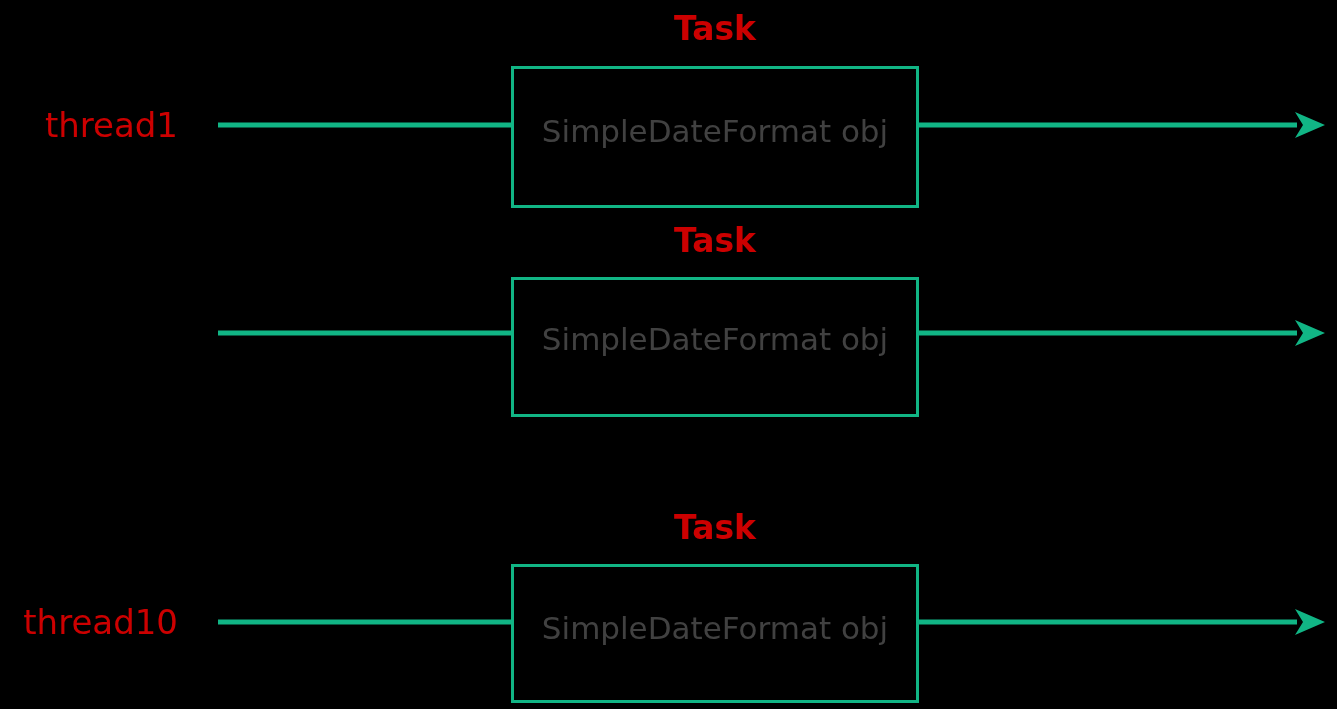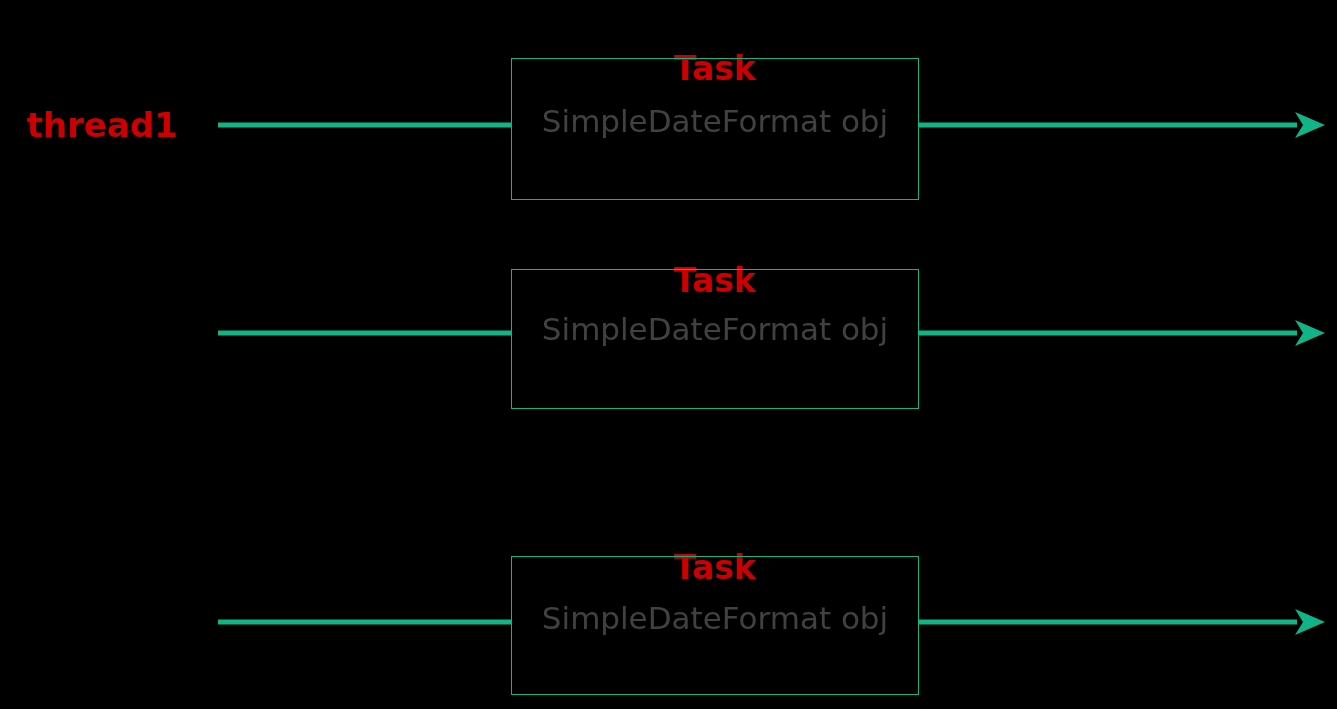--- a/index.html
+++ b/index.html
@@ -20,45 +20,45 @@
   }
   .thread-row {
     position: absolute;
     left: 0;
     width: 1337px;
   }
   .thread-label {
     position: absolute;
     color: #CC0000;
     font-family: "DejaVu Sans", sans-serif;
-    font-weight: bold;
+    font-weight: normal;
     font-size: 34px;
     line-height: 34px;
     white-space: nowrap;
     text-align: right;
     right: 1159px;     
     transform: translateY(-50%);
   }
   .task-label {
     position: absolute;
     color: #CC0000;
     font-family: "DejaVu Sans", sans-serif;
     font-weight: bold;
     font-size: 33px;
     line-height: 33px;
     white-space: nowrap;
     text-align: center;
     width: 200px;
-    margin-top: 40px;
   }
   .task-box {
     position: absolute;
     box-sizing: border-box;
-    border: 1px solid #b91c1c;
+    border: 3px solid #b91c1c;
     background: transparent;
+    margin-top: 8px;
   }
   .box-text {
     position: absolute;
     left: 0;
     width: 100%;
     color: #414141;
     font-family: "DejaVu Sans", sans-serif;
     font-weight: normal;
     font-size: 31px;
     line-height: 31px;
@@ -104,20 +104,21 @@
         <div class="box-text" style="top: 59px; color: rgb(65, 65, 65);">SimpleDateFormat obj</div>
       </div>
       <div class="seg" style="left: 919px; width: 378px; top: 333px; background: rgb(17, 181, 133);"></div>
       <div class="arrow-head" style="left: 1293px; top: 333px; margin-top: -16px; transform: none;">
         <svg width="34" height="32" viewBox="0 0 34 32" style="display: block;">
           <path d="M 2 3 L 32 16 L 2 29 L 10 16 Z" fill="#11B585"></path>
         </svg>
       </div>
     </div>
     <div class="thread-row" style="top: 0px; height: 709px;">
+      <div class="thread-label" style="top: 622px;">thread10</div>
       <div class="seg" style="left: 218px; width: 293px; top: 622px; background: rgb(17, 181, 133);"></div>
       <div class="task-label" style="left: 615px; top: 511px; color: rgb(204, 0, 0);">Task</div>
       <div class="task-box" style="left: 511px; top: 556px; width: 408px; height: 139px; border-color: rgb(17, 181, 133);">
         <div class="box-text" style="top: 61px; color: rgb(65, 65, 65);">SimpleDateFormat obj</div>
       </div>
       <div class="seg" style="left: 919px; width: 378px; top: 622px; background: rgb(17, 181, 133);"></div>
       <div class="arrow-head" style="left: 1293px; top: 622px; margin-top: -16px; transform: none;">
         <svg width="34" height="32" viewBox="0 0 34 32" style="display: block;">
           <path d="M 2 3 L 32 16 L 2 29 L 10 16 Z" fill="#11B585"></path>
         </svg>

